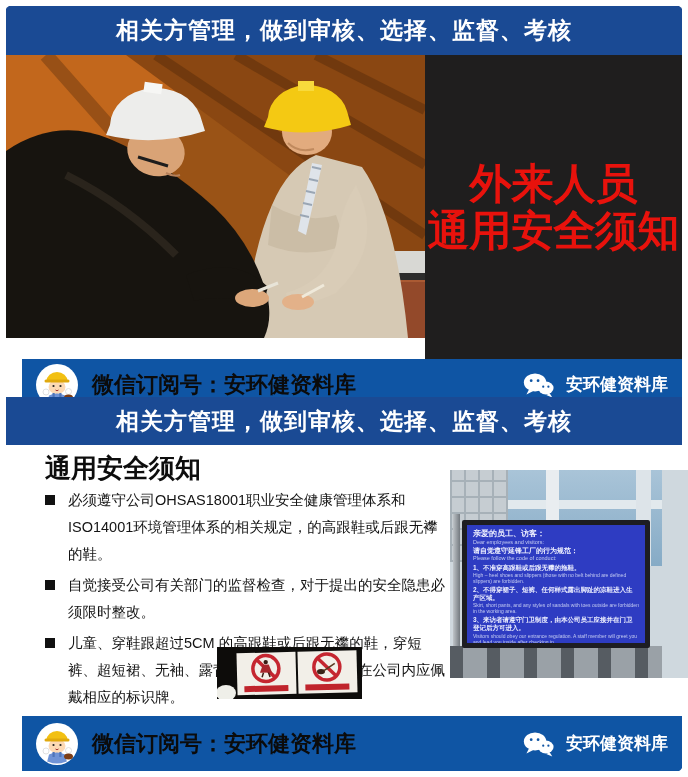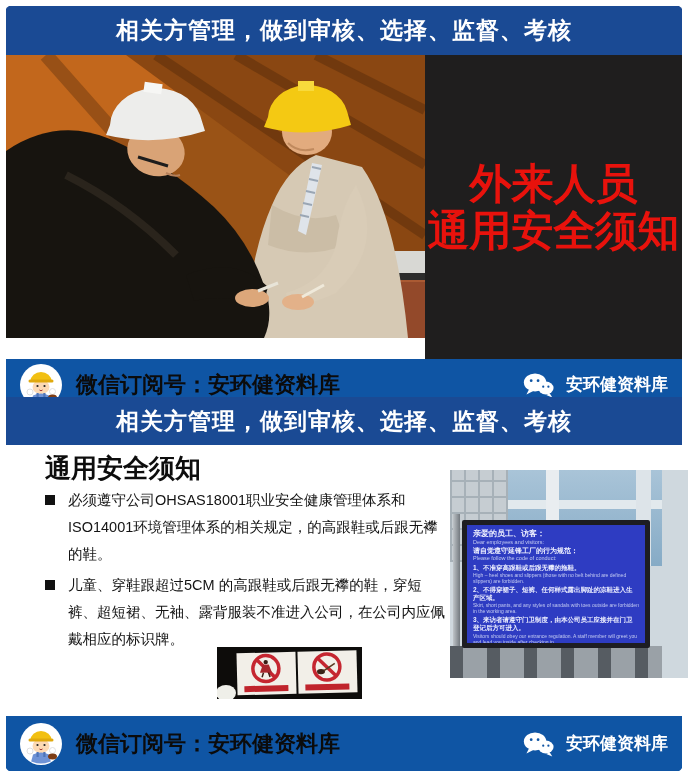--- a/index.html
+++ b/index.html
@@ -15,21 +15,21 @@
   #slide2 .header-bar { height:48px; }
   .header-title { color:#ffffff; font-weight:bold; font-size:23px; letter-spacing:1px; white-space:nowrap; }
 
   
   .body1 { display:flex; height:304px; }
   .photo-workers { width:419px; height:283px; flex:0 0 auto; display:block; }
   .poster { flex:1; background:#1f1e1e; display:flex; flex-direction:column; justify-content:center; align-items:center; }
   .poster-line { color:#e8120c; font-weight:bold; font-size:42px; line-height:1.12; white-space:nowrap; }
 
   
-  .footer-bar { height:51px; background:#0f55a4; display:flex; align-items:center; padding:0 14px; box-sizing:border-box; }
+  .footer-bar { height:51px; background:#0f55a4; display:flex; align-items:center; padding:0 14px; box-sizing:border-box;margin-left:16px; }
   #slide2 .footer-bar { height:55px; }
   .avatar { width:42px; height:42px; flex:0 0 auto; display:block; }
   .sub-label { margin-left:14px; font-size:22px; font-weight:bold; color:#0b0b0b; white-space:nowrap; }
   .brand { margin-left:auto; display:flex; align-items:center; gap:12px; }
   .wechat-icon { width:31px; height:26px; display:block; }
   .brand-label { color:#ffffff; font-size:17px; font-weight:bold; white-space:nowrap; }
 
   
   .content2 { position:relative; height:271px; background:#ffffff; }
   .content-title { position:absolute; left:39px; top:6px; font-size:26px; font-weight:bold; color:#0d0d0d; }
@@ -169,20 +169,24 @@
     <div class="content2">
       <div class="content-title">通用安全须知</div>
 
       <div class="bullets">
         <div class="bullet">
           <span class="bullet-sq"></span>
           <span class="bullet-txt">必须遵守公司OHSAS18001职业安全健康管理体系和ISO14001环境管理体系的相关规定，的高跟鞋或后跟无襻的鞋。</span>
         </div>
         <div class="bullet">
           <span class="bullet-sq"></span>
+          <span class="bullet-txt">自觉接受公司有关部门的监督检查，对于提出的安全隐患必须限时整改。</span>
+        </div>
+        <div class="bullet">
+          <span class="bullet-sq"></span>
           <span class="bullet-txt">儿童、穿鞋跟超过5CM 的高跟鞋或后跟无襻的鞋，穿短裤、超短裙、无袖、露背服装不准进入公司，在公司内应佩戴相应的标识牌。</span>
         </div>
       </div>
 
       <div class="photo-board">
         <div class="bld-grid"></div>
         <div class="bld-glass"></div>
         <div class="bld-band"></div>
         <div class="bld-pillar1"></div>
         <div class="bld-pillar2"></div>

